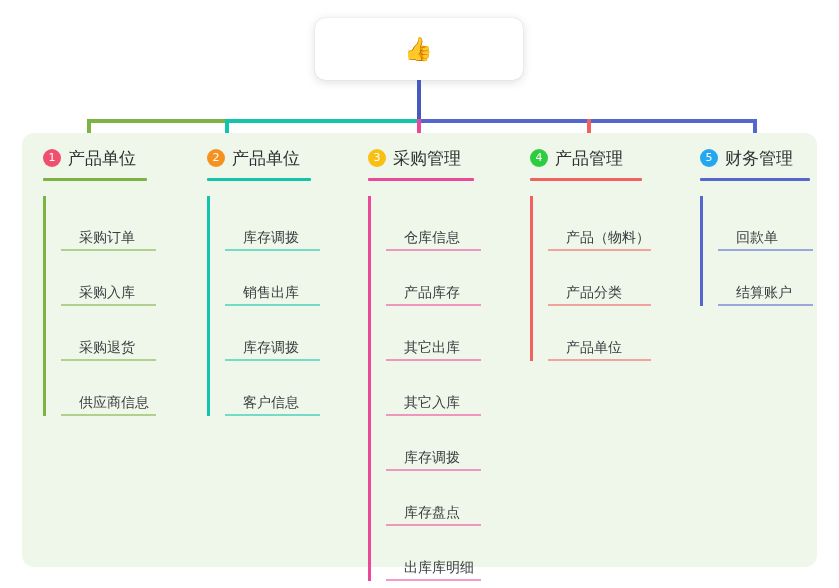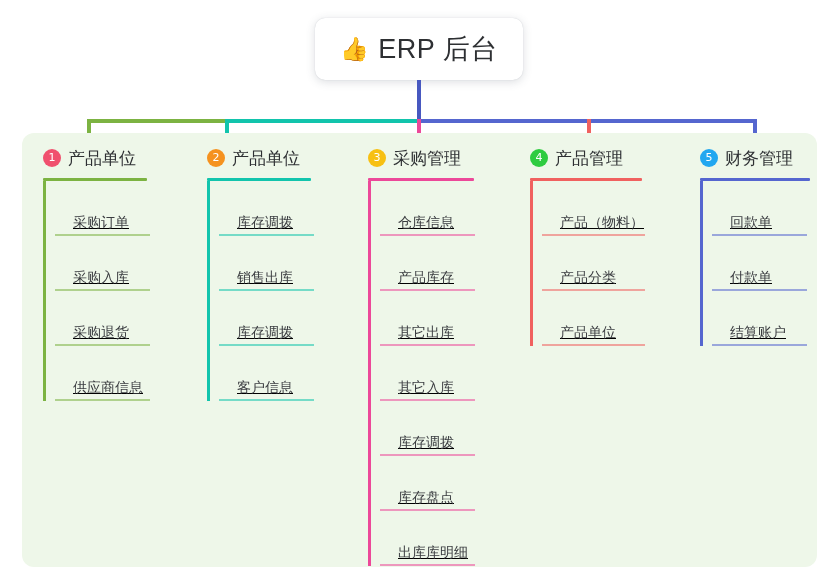--- a/index.html
+++ b/index.html
@@ -129,23 +129,22 @@
   }
   #branch-1 .branch-rule { width: 104px; }
   #branch-2 .branch-rule { width: 104px; }
   #branch-3 .branch-rule { width: 106px; }
   #branch-4 .branch-rule { width: 112px; }
   #branch-5 .branch-rule { width: 110px; }
 
   
   .children {
     position: relative;
-    margin-top: 0;
-    padding-left: 12px;
-    text-decoration: underline;
+    margin-top: 15px;
+    padding-left: 18px;
   }
   .spine {
     position: absolute;
     left: 0px;
     top: 0;
     width: 3px;
     bottom: 0;
   }
   .child {
     position: relative;
@@ -169,21 +168,20 @@
     width: 95px;
   }
   #branch-4 .child-rule { width: 103px; }
 </style>
 </head>
 <body>
 
 <div id="root-node">
   <span class="root-text">
     <span class="thumb-icon">👍</span>
-    <span>ERP 后台</span>
   </span>
 </div>
 
 <div id="trunk"></div>
 
 <div class="bus-seg" id="bus-green"></div>
 <div class="bus-seg" id="bus-teal"></div>
 <div class="bus-seg" id="bus-blue"></div>
 
 <div class="drop" id="drop-1" style="background: rgb(124, 179, 66);"></div>
@@ -316,21 +314,17 @@
     <span class="branch-title">财务管理</span>
   </div>
   <div class="branch-rule" style="background: rgb(85, 102, 207);"></div>
   <div class="children">
       <div class="spine" style="background: rgb(85, 102, 207);"></div>
       <div class="child">
         <span class="child-label">回款单</span>
         <div class="child-rule" style="background: rgb(85, 102, 207); opacity: 0.55;"></div>
       </div>
       <div class="child">
-        <span class="child-label">付款单</span>
-        <div class="child-rule" style="background: rgb(85, 102, 207); opacity: 0.55;"></div>
-      </div>
-      <div class="child">
         <span class="child-label">结算账户</span>
         <div class="child-rule" style="background: rgb(85, 102, 207); opacity: 0.55;"></div>
       </div>
     </div>
 </div>
 
 </body></html>

